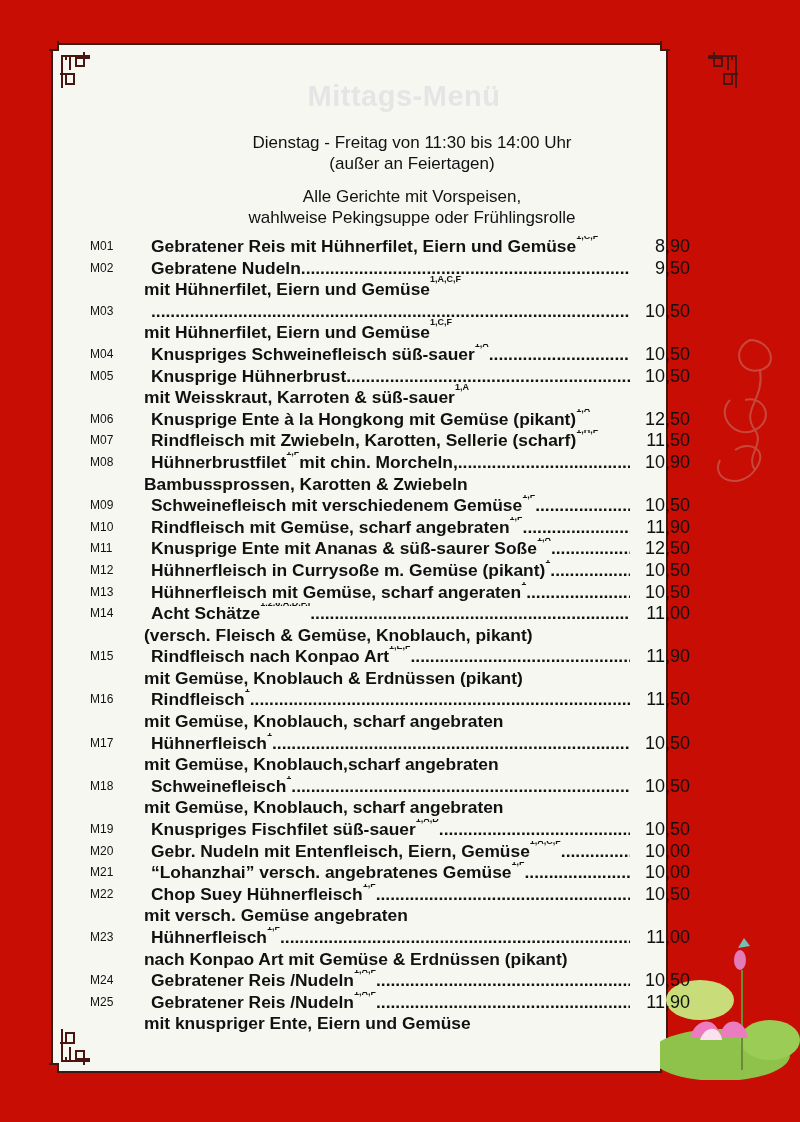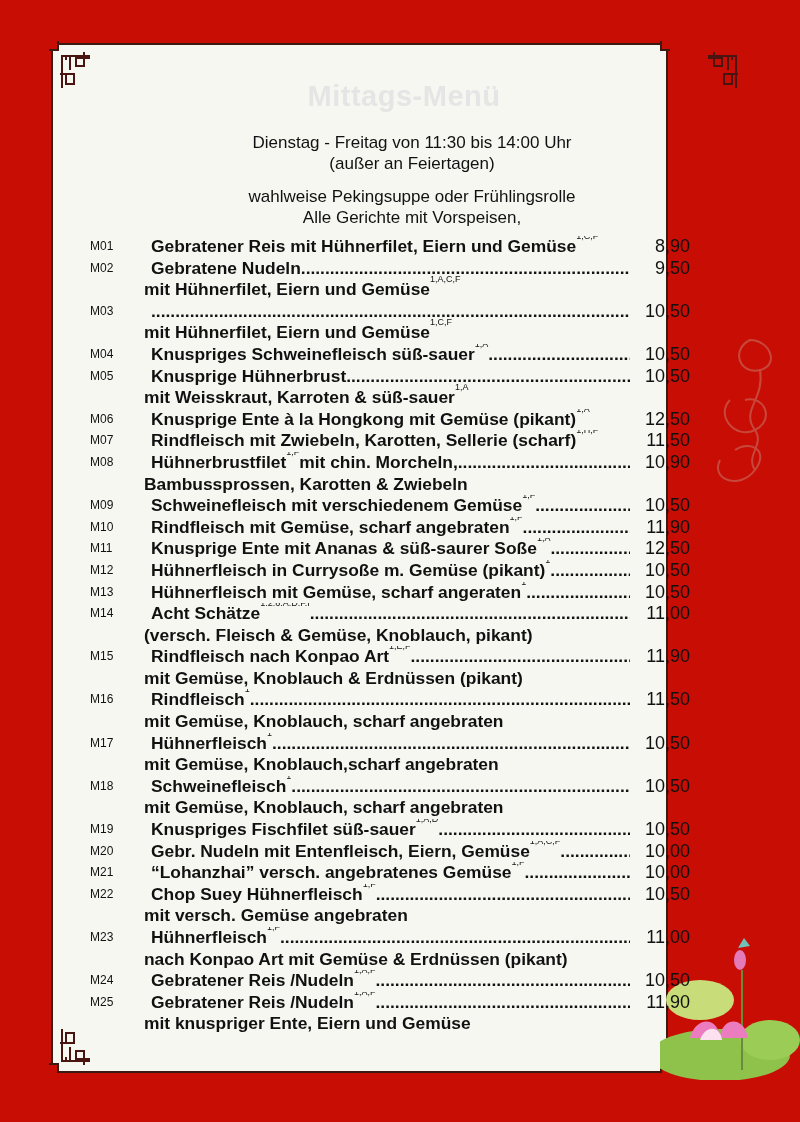--- a/index.html
+++ b/index.html
@@ -55,21 +55,21 @@
     font-size: 17.4px; font-weight: bold; color: #111;
     line-height: 21.6px;
   }
   .row { display: flex; white-space: nowrap; height: 21.6px; }
   .code { width: 54px; flex: none; font-weight: normal; font-size: 12px; }
   .name { flex: 1; overflow: hidden; display: flex; margin-left: 7px; }
   .name .txt { flex: none; }
   .name .dots { flex: 1; overflow: hidden; white-space: nowrap; letter-spacing: 0px; }
   .name .dots::before { content: "................................................................................................................................"; }
   .price { flex: none; width: 60px; text-align: right; font-weight: normal; font-size: 18px; }
-  sup { font-size: 9px; vertical-align: 7px; line-height: 0; font-weight: normal; }
+  sup { font-size: 9px; vertical-align: 7px; line-height: 0; font-weight: bold; }
   .desc { padding-left: 54px; }
 </style>
 </head>
 <body>
 
 <div class="panel"></div>
 <div class="notch tl"></div>
 <div class="notch tr"></div>
 <div class="notch bl"></div>
 <div class="notch br"></div>
@@ -126,22 +126,22 @@
     <path d="M78 18 L84 8 L90 16 Z" fill="#6fc2b8"></path>
   </svg>
 </div>
 
 <div class="title">Mittags-Menü</div>
 <div class="subtitle">
   <div>Dienstag - Freitag von 11:30 bis 14:00 Uhr</div>
   <div>(außer an Feiertagen)</div>
 </div>
 <div class="subtitle subtitle2">
+  <div>Alle Gerichte mit Vorspeisen,</div>
   <div>wahlweise Pekingsuppe oder Frühlingsrolle</div>
-  <div>Alle Gerichte mit Vorspeisen,</div>
 </div>
 
 <div class="menu" id="menu">
     <div class="row">
       <span class="code">M01</span>
       <span class="name">
         <span class="txt">Gebratener Reis mit Hühnerfilet, Eiern und Gemüse</span>
         <sup>1,C,F</sup>
       </span>
       <span class="price">8,90</span>

